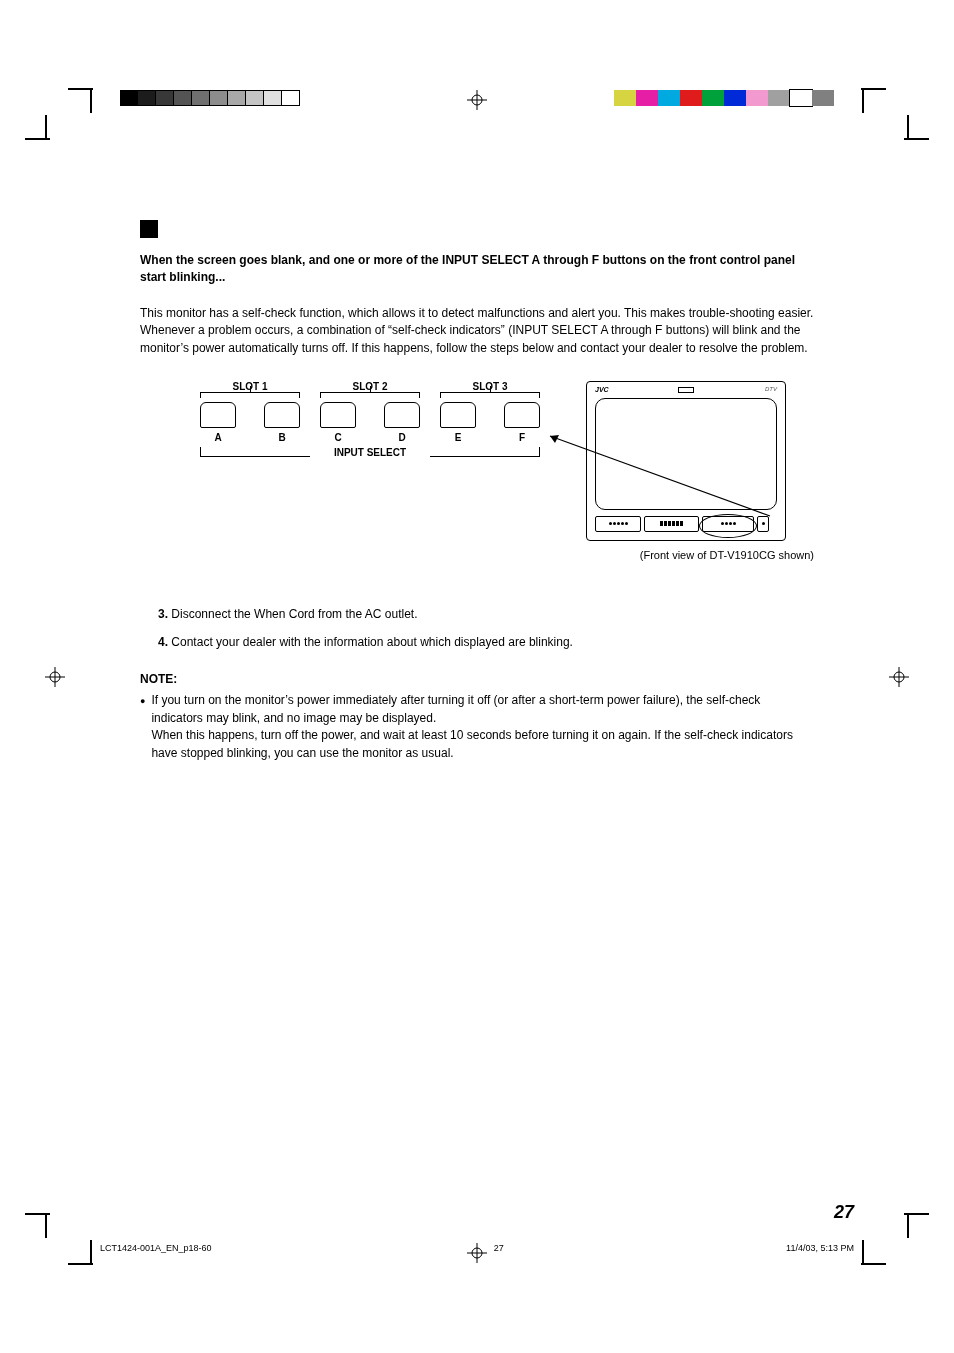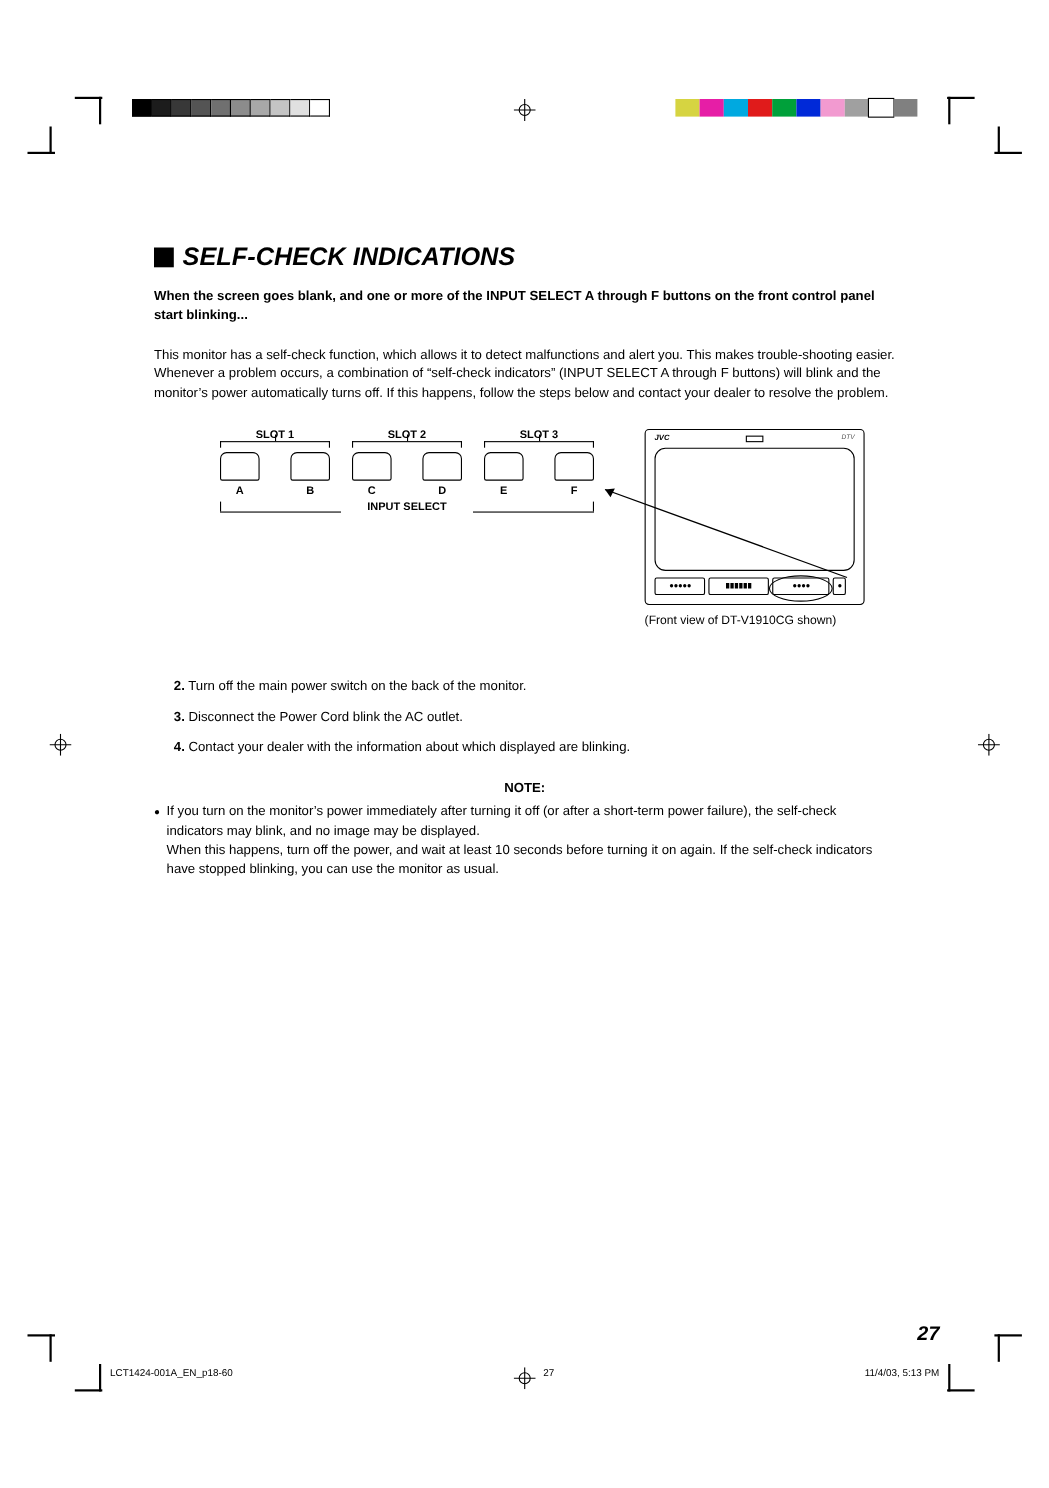--- a/index.html
+++ b/index.html
@@ -133,21 +133,21 @@
   .slot-bracket { position:relative; height:6px; }
   .slot-bracket::before { content:""; position:absolute; left:0; right:0; top:0; height:1px; background:#000; }
   .slot-bracket .tick-l, .slot-bracket .tick-r, .slot-bracket .tick-m {
     position:absolute; width:1px; background:#000;
   }
   .slot-bracket .tick-l { left:0;  top:0; height:6px; }
   .slot-bracket .tick-r { right:0; top:0; height:6px; }
   .slot-bracket .tick-m { left:50%; top:-6px; height:6px; }
 
   
-  .monitor-diagram { width:228px; text-align:left; }
+  .monitor-diagram { width:228px; text-align:right; }
   .monitor { width:200px; height:160px; border:1.2px solid #000; border-radius:4px; position:relative; }
   .jvc { position:absolute; top:4px; left:8px; font-size:7px; font-weight:bold; font-style:italic; }
   .brand { position:absolute; top:4px; right:8px; font-size:6px; font-style:italic; color:#555; }
   .led { position:absolute; top:5px; left:50%; transform:translateX(-50%); width:16px; height:6px; border:1px solid #000; }
   .screen { position:absolute; top:16px; left:8px; right:8px; bottom:30px; border:1px solid #000; border-radius:10px; }
   .controls-strip { position:absolute; bottom:6px; left:8px; right:8px; height:18px; display:flex; gap:3px; }
   .ctrl-box { border:1px solid #000; height:16px; border-radius:2px; display:flex; align-items:center; justify-content:center; gap:1px; padding:0 2px; }
   .ctrl-box.a { width:46px; }
   .ctrl-box.b { width:55px; }
   .ctrl-box.c { width:52px; }
@@ -169,21 +169,21 @@
     height: 90px;
     pointer-events:none;
   }
 
   
   .steps { margin-top: 46px; margin-left: 18px; }
   .steps li { font-size:12px; margin-bottom: 14px; list-style:none; }
   .steps li b { font-weight:bold; }
 
   .note-block { margin-top: 22px; font-size:12px; line-height:1.45; }
-  .note-block .note-title { font-weight:bold; margin-bottom:4px;text-align:center; }
+  .note-block .note-title { font-weight:bold; margin-bottom:4px; }
   .note-block .bullet { display:flex; gap:6px; }
   .note-block .bullet::before { content:"●"; font-size:9px; line-height:18px; }
 
   
   .page-num {
     position:absolute; bottom: 130px; right: 100px;
     font-size: 18px; font-weight:bold; font-style:italic;
   }
 
   
@@ -267,21 +267,20 @@
         <circle cx="10" cy="10" r="5" fill="none" stroke="#000"></circle>
         <line x1="0" y1="10" x2="20" y2="10" stroke="#000"></line>
         <line x1="10" y1="0" x2="10" y2="20" stroke="#000"></line>
       </svg>
   </div>
 
   <div class="content">
 
     <h1 class="section-title">
       <span class="title-square"></span>
-      <span>SELF-CHECK INDICATIONS</span>
     </h1>
 
     <p class="lead">When the screen goes blank, and one or more of the INPUT SELECT A through F buttons on the front control panel start blinking...</p>
 
     <p class="body">This monitor has a self-check function, which allows it to detect malfunctions and alert you. This makes trouble-shooting easier. Whenever a problem occurs, a combination of “self-check indicators” (INPUT SELECT A through F buttons) will blink and the monitor’s power automatically turns off. If this happens, follow the steps below and contact your dealer to resolve the problem.</p>
 
     <div class="diagram-row" style="position:relative;">
 
       <div class="input-select-diagram">
         <div class="slot-row">
@@ -383,22 +382,21 @@
               </div>
           </div>
           <div class="callout-circle"></div>
         </div>
         <div class="monitor-caption">(Front view of DT-V1910CG shown)</div>
       </div>
 
     </div>
 
     <ol class="steps">
-      <li><b>2.</b> <span>Turn off the main power switch on the back of the monitor.</span></li>
-      <li><b>3.</b> <span>Disconnect the Power Cord blink the AC outlet.</span></li>
+      <li><b>3.</b> <span>Disconnect the When Cord from the AC outlet.</span></li>
       <li><b>4.</b> <span>Contact your dealer with the information about which displayed are blinking.</span></li>
     </ol>
 
     <div class="note-block">
       <div class="note-title">NOTE:</div>
       <div class="bullet">
         <div>
           <span>If you turn on the monitor’s power immediately after turning it off (or after a short-term power failure), the self-check indicators may blink, and no image may be displayed.</span><br>
           <span>When this happens, turn off the power, and wait at least 10 seconds before turning it on again.  If the self-check indicators have stopped blinking, you can use the monitor as usual.</span>
         </div>

